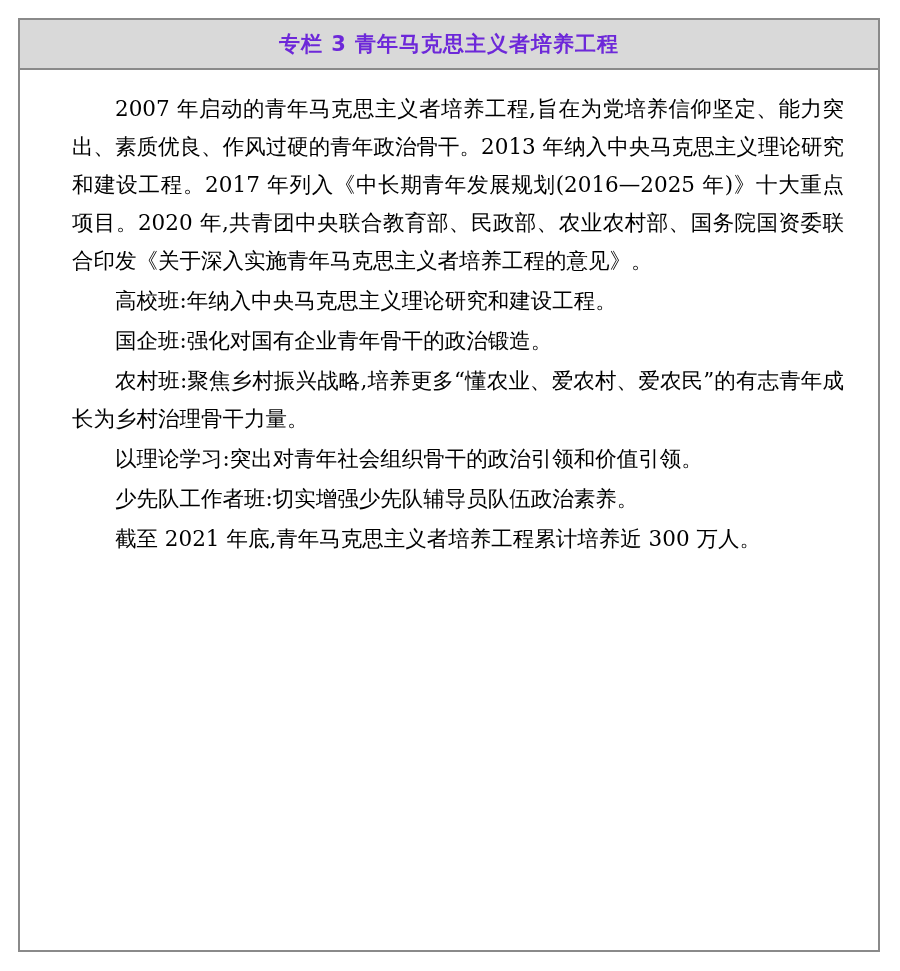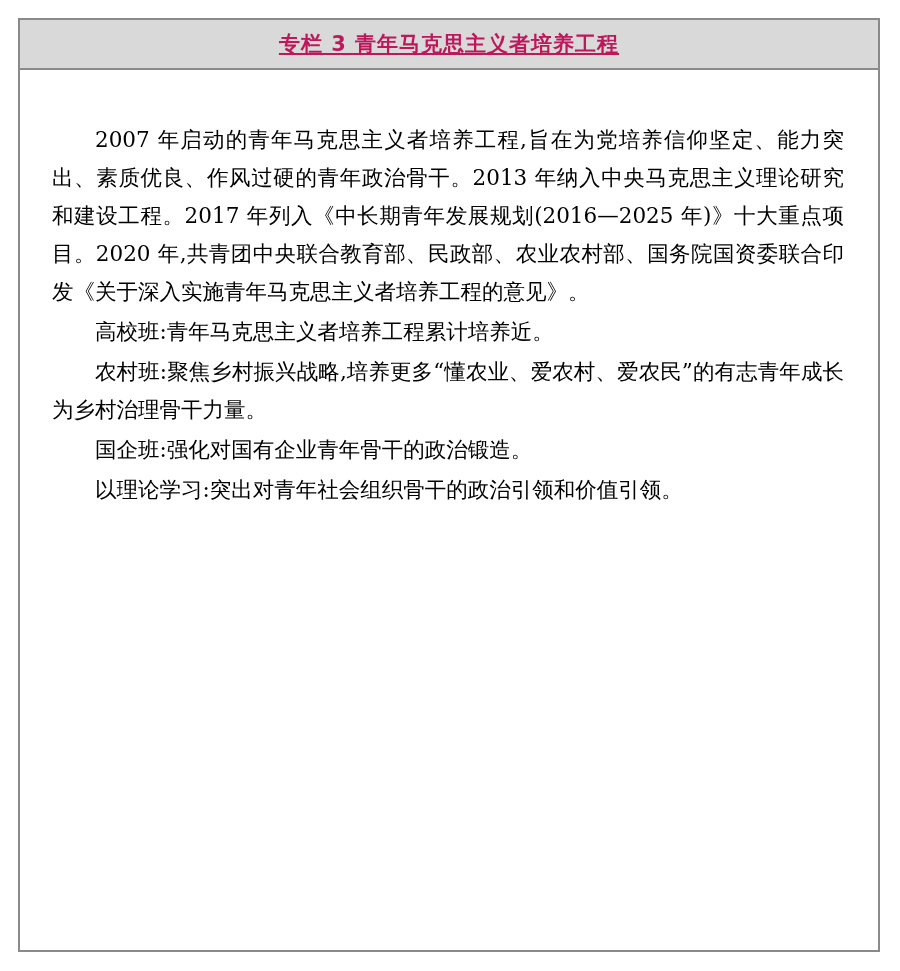--- a/index.html
+++ b/index.html
@@ -29,26 +29,24 @@
     border-bottom: 2px solid #8a8a8a;
     display: flex;
     align-items: center;
     justify-content: center;
   }
   .box-title {
     font-family: "DejaVu Sans", "Liberation Sans", sans-serif;
     font-weight: bold;
     font-size: 21px;
     letter-spacing: 1px;
-    color: #be185d;
-    text-decoration: underline;
+    color: #6d28d9;
   }
   .box-body {
-    padding: 20px 34px 10px 32px;
-    margin-top: 31px;
+    padding: 20px 34px 10px 52px;
   }
   p.para {
     margin: 0 0 2px 0;
     font-size: 21.5px;
     line-height: 38px;
     text-align: justify;
     text-justify: inter-ideograph;
     text-indent: 2em;
     font-family: "DejaVu Serif", "Liberation Serif", serif;
   }
@@ -64,18 +62,20 @@
 </style>
 </head>
 <body>
 
 <div class="box">
   <div class="box-header">
     <div class="box-title">专栏 3   青年马克思主义者培养工程</div>
   </div>
   <div class="box-body">
     <p class="para">2007 年启动的青年马克思主义者培养工程,旨在为党培养信仰坚定、能力突出、素质优良、作风过硬的青年政治骨干。2013 年纳入中央马克思主义理论研究和建设工程。2017 年列入《中长期青年发展规划(2016—2025 年)》十大重点项目。2020 年,共青团中央联合教育部、民政部、农业农村部、国务院国资委联合印发《关于深入实施青年马克思主义者培养工程的意见》。</p>
-    <p class="item">高校班:青年马克思主义者培养工程累计培养近。</p>
+    <p class="item">高校班:年纳入中央马克思主义理论研究和建设工程。</p>
+    <p class="item">国企班:强化对国有企业青年骨干的政治锻造。</p>
     <p class="item">农村班:聚焦乡村振兴战略,培养更多“懂农业、爱农村、爱农民”的有志青年成长为乡村治理骨干力量。</p>
-    <p class="item">国企班:强化对国有企业青年骨干的政治锻造。</p>
     <p class="item">以理论学习:突出对青年社会组织骨干的政治引领和价值引领。</p>
+    <p class="item">少先队工作者班:切实增强少先队辅导员队伍政治素养。</p>
+    <p class="item">截至 2021 年底,青年马克思主义者培养工程累计培养近 300 万人。</p>
   </div>
 </div>
 
 </body></html>

